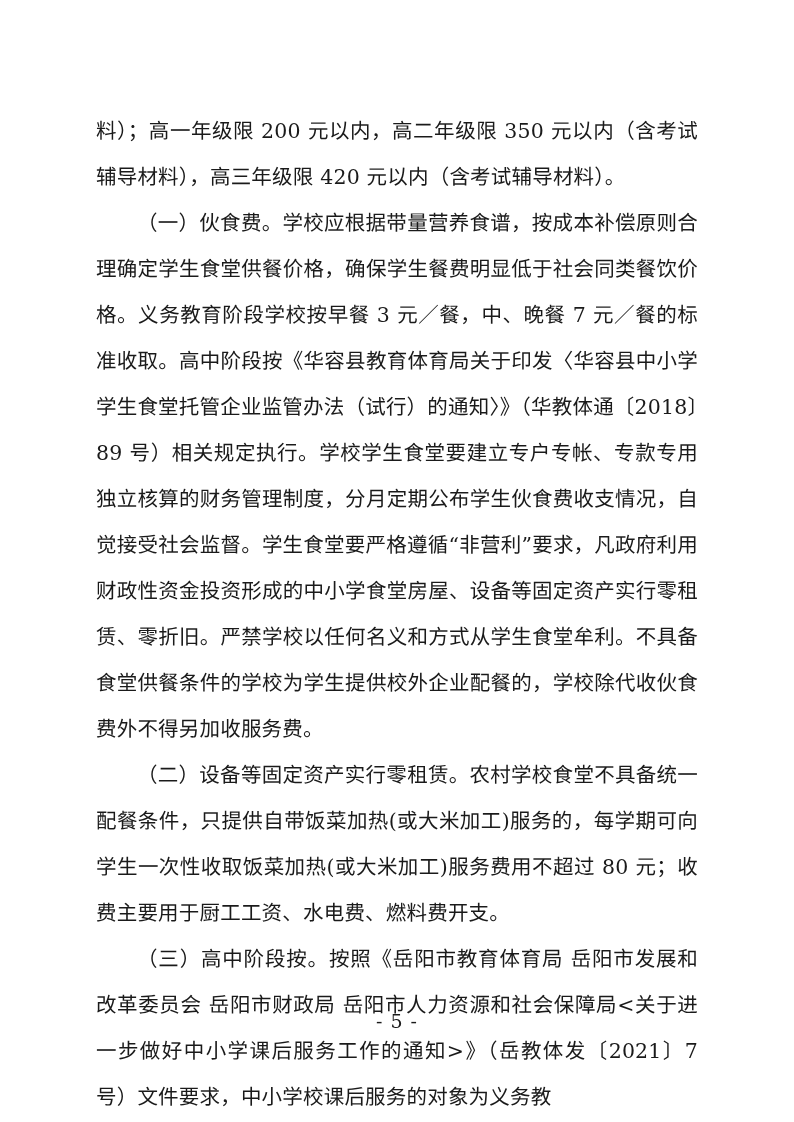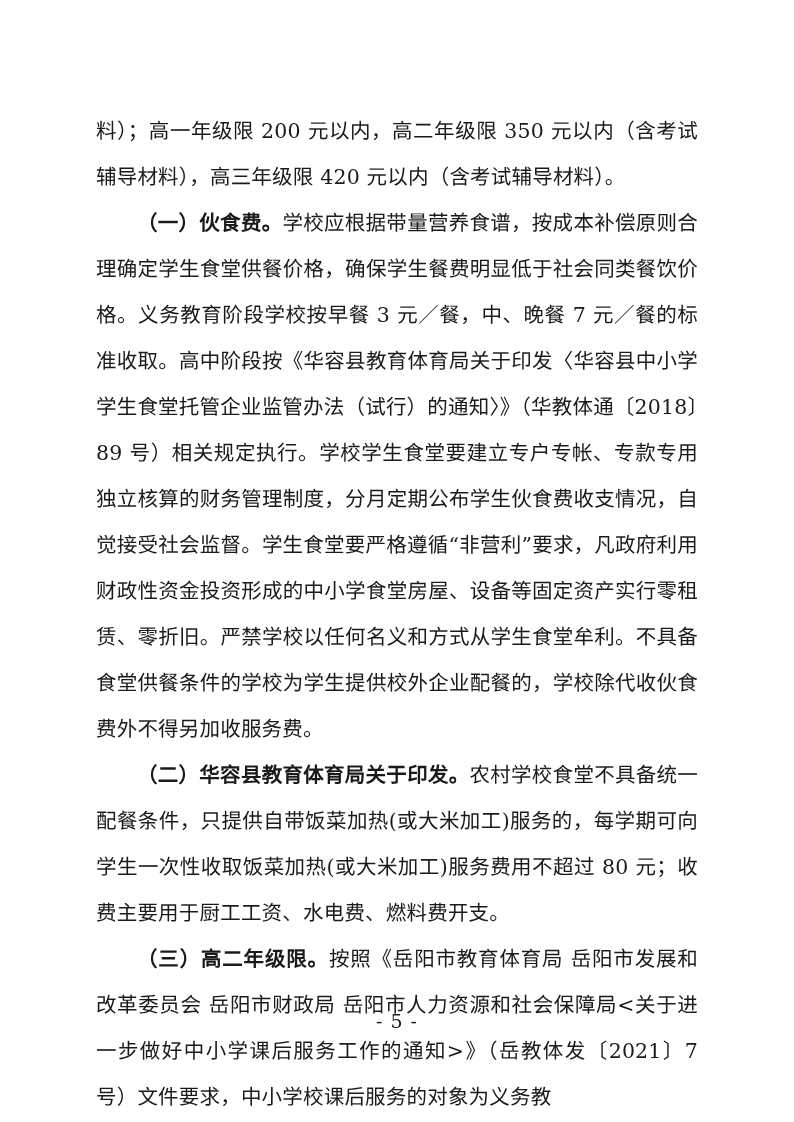--- a/index.html
+++ b/index.html
@@ -38,21 +38,21 @@
   }
   .cont {
     text-indent: 0;
   }
   .heading {
     text-indent: 2em;
     font-weight: bold;
     letter-spacing: 0.6px;
   }
   .b {
-    font-weight: bold;
+    font-weight: normal;
   }
   .pagenum {
     position: absolute;
     left: 0;
     right: 0;
     bottom: 90px;
     text-align: center;
     font-size: 19px;
     font-family: "DejaVu Serif", "Liberation Serif", serif;
     color: #1a1a1a;
@@ -66,23 +66,23 @@
   <div class="doc-body">
 
     <p class="para cont">料）；高一年级限 200 元以内，高二年级限 350 元以内（含考试辅导材料），高三年级限 420 元以内（含考试辅导材料）。</p>
 
 
     <p class="para">
       <span class="b">（一）伙食费。</span><span>学校应根据带量营养食谱，按成本补偿原则合理确定学生食堂供餐价格，确保学生餐费明显低于社会同类餐饮价格。义务教育阶段学校按早餐 3 元／餐，中、晚餐 7 元／餐的标准收取。高中阶段按《华容县教育体育局关于印发〈华容县中小学学生食堂托管企业监管办法（试行）的通知〉》（华教体通〔2018〕89 号）相关规定执行。学校学生食堂要建立专户专帐、专款专用独立核算的财务管理制度，分月定期公布学生伙食费收支情况，自觉接受社会监督。学生食堂要严格遵循“非营利”要求，凡政府利用财政性资金投资形成的中小学食堂房屋、设备等固定资产实行零租赁、零折旧。严禁学校以任何名义和方式从学生食堂牟利。不具备食堂供餐条件的学校为学生提供校外企业配餐的，学校除代收伙食费外不得另加收服务费。</span>
     </p>
 
     <p class="para">
-      <span class="b">（二）华容县教育体育局关于印发。</span><span>农村学校食堂不具备统一配餐条件，只提供自带饭菜加热(或大米加工)服务的，每学期可向学生一次性收取饭菜加热(或大米加工)服务费用不超过 80 元；收费主要用于厨工工资、水电费、燃料费开支。</span>
+      <span class="b">（二）设备等固定资产实行零租赁。</span><span>农村学校食堂不具备统一配餐条件，只提供自带饭菜加热(或大米加工)服务的，每学期可向学生一次性收取饭菜加热(或大米加工)服务费用不超过 80 元；收费主要用于厨工工资、水电费、燃料费开支。</span>
     </p>
 
     <p class="para">
-      <span class="b">（三）高二年级限。</span><span>按照《岳阳市教育体育局 岳阳市发展和改革委员会 岳阳市财政局 岳阳市人力资源和社会保障局&lt;关于进一步做好中小学课后服务工作的通知&gt;》（岳教体发〔2021〕7 号）文件要求，中小学校课后服务的对象为义务教</span>
+      <span class="b">（三）高中阶段按。</span><span>按照《岳阳市教育体育局 岳阳市发展和改革委员会 岳阳市财政局 岳阳市人力资源和社会保障局&lt;关于进一步做好中小学课后服务工作的通知&gt;》（岳教体发〔2021〕7 号）文件要求，中小学校课后服务的对象为义务教</span>
     </p>
 
   </div>
 
   <div class="pagenum">- 5 -</div>
 </div>
 
 </body></html>

